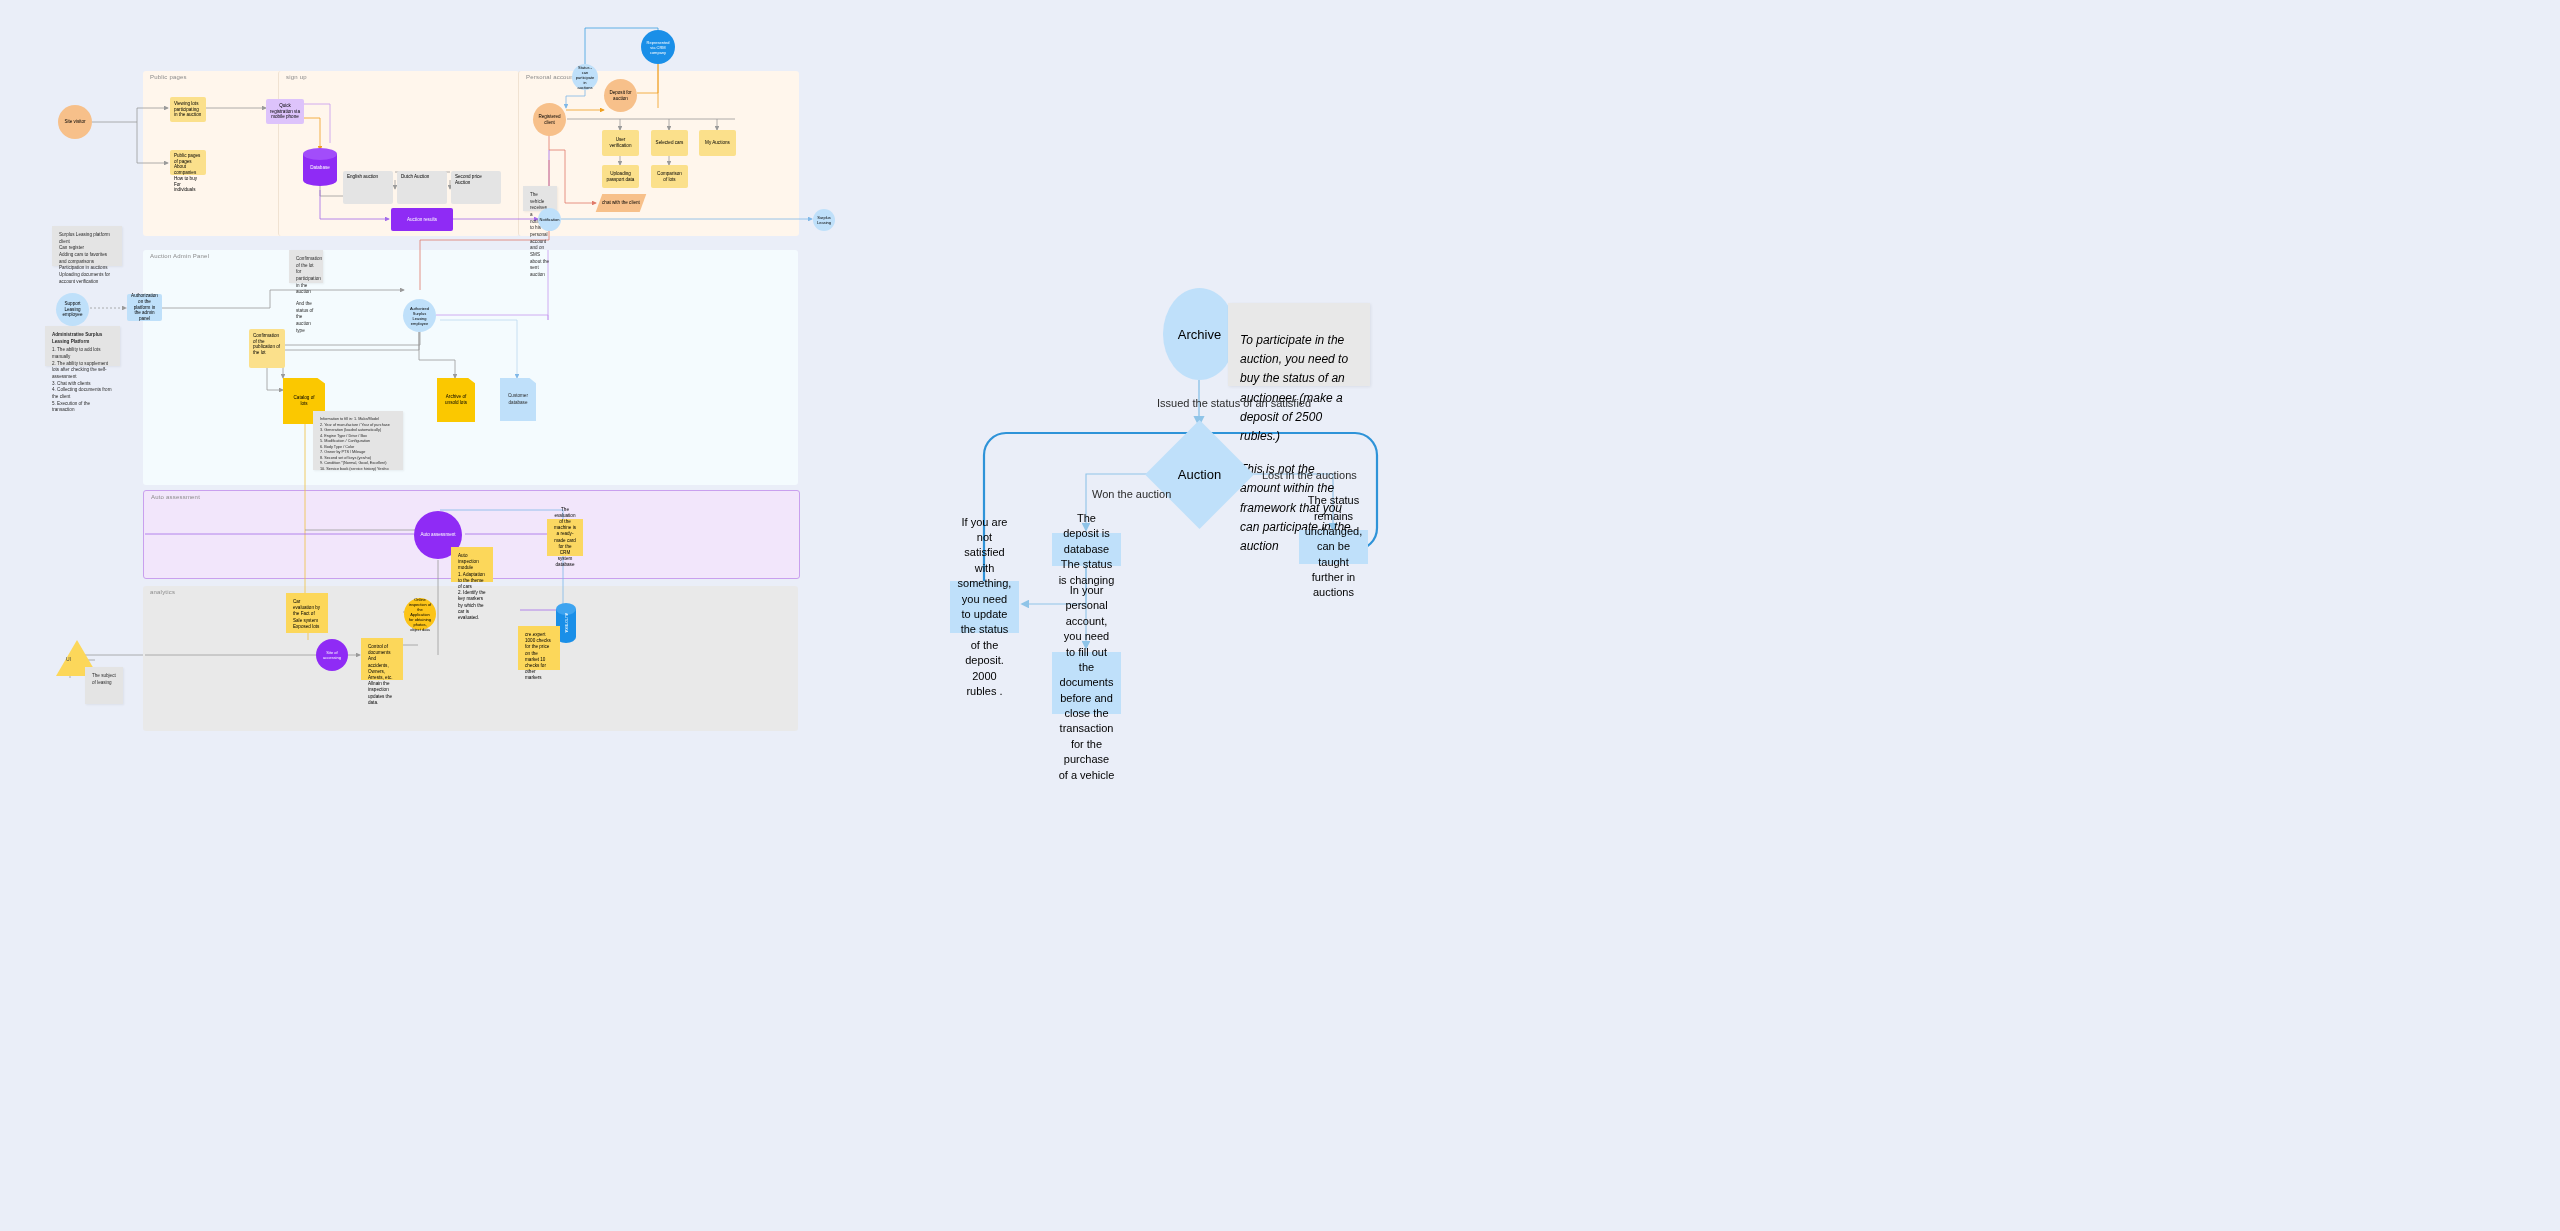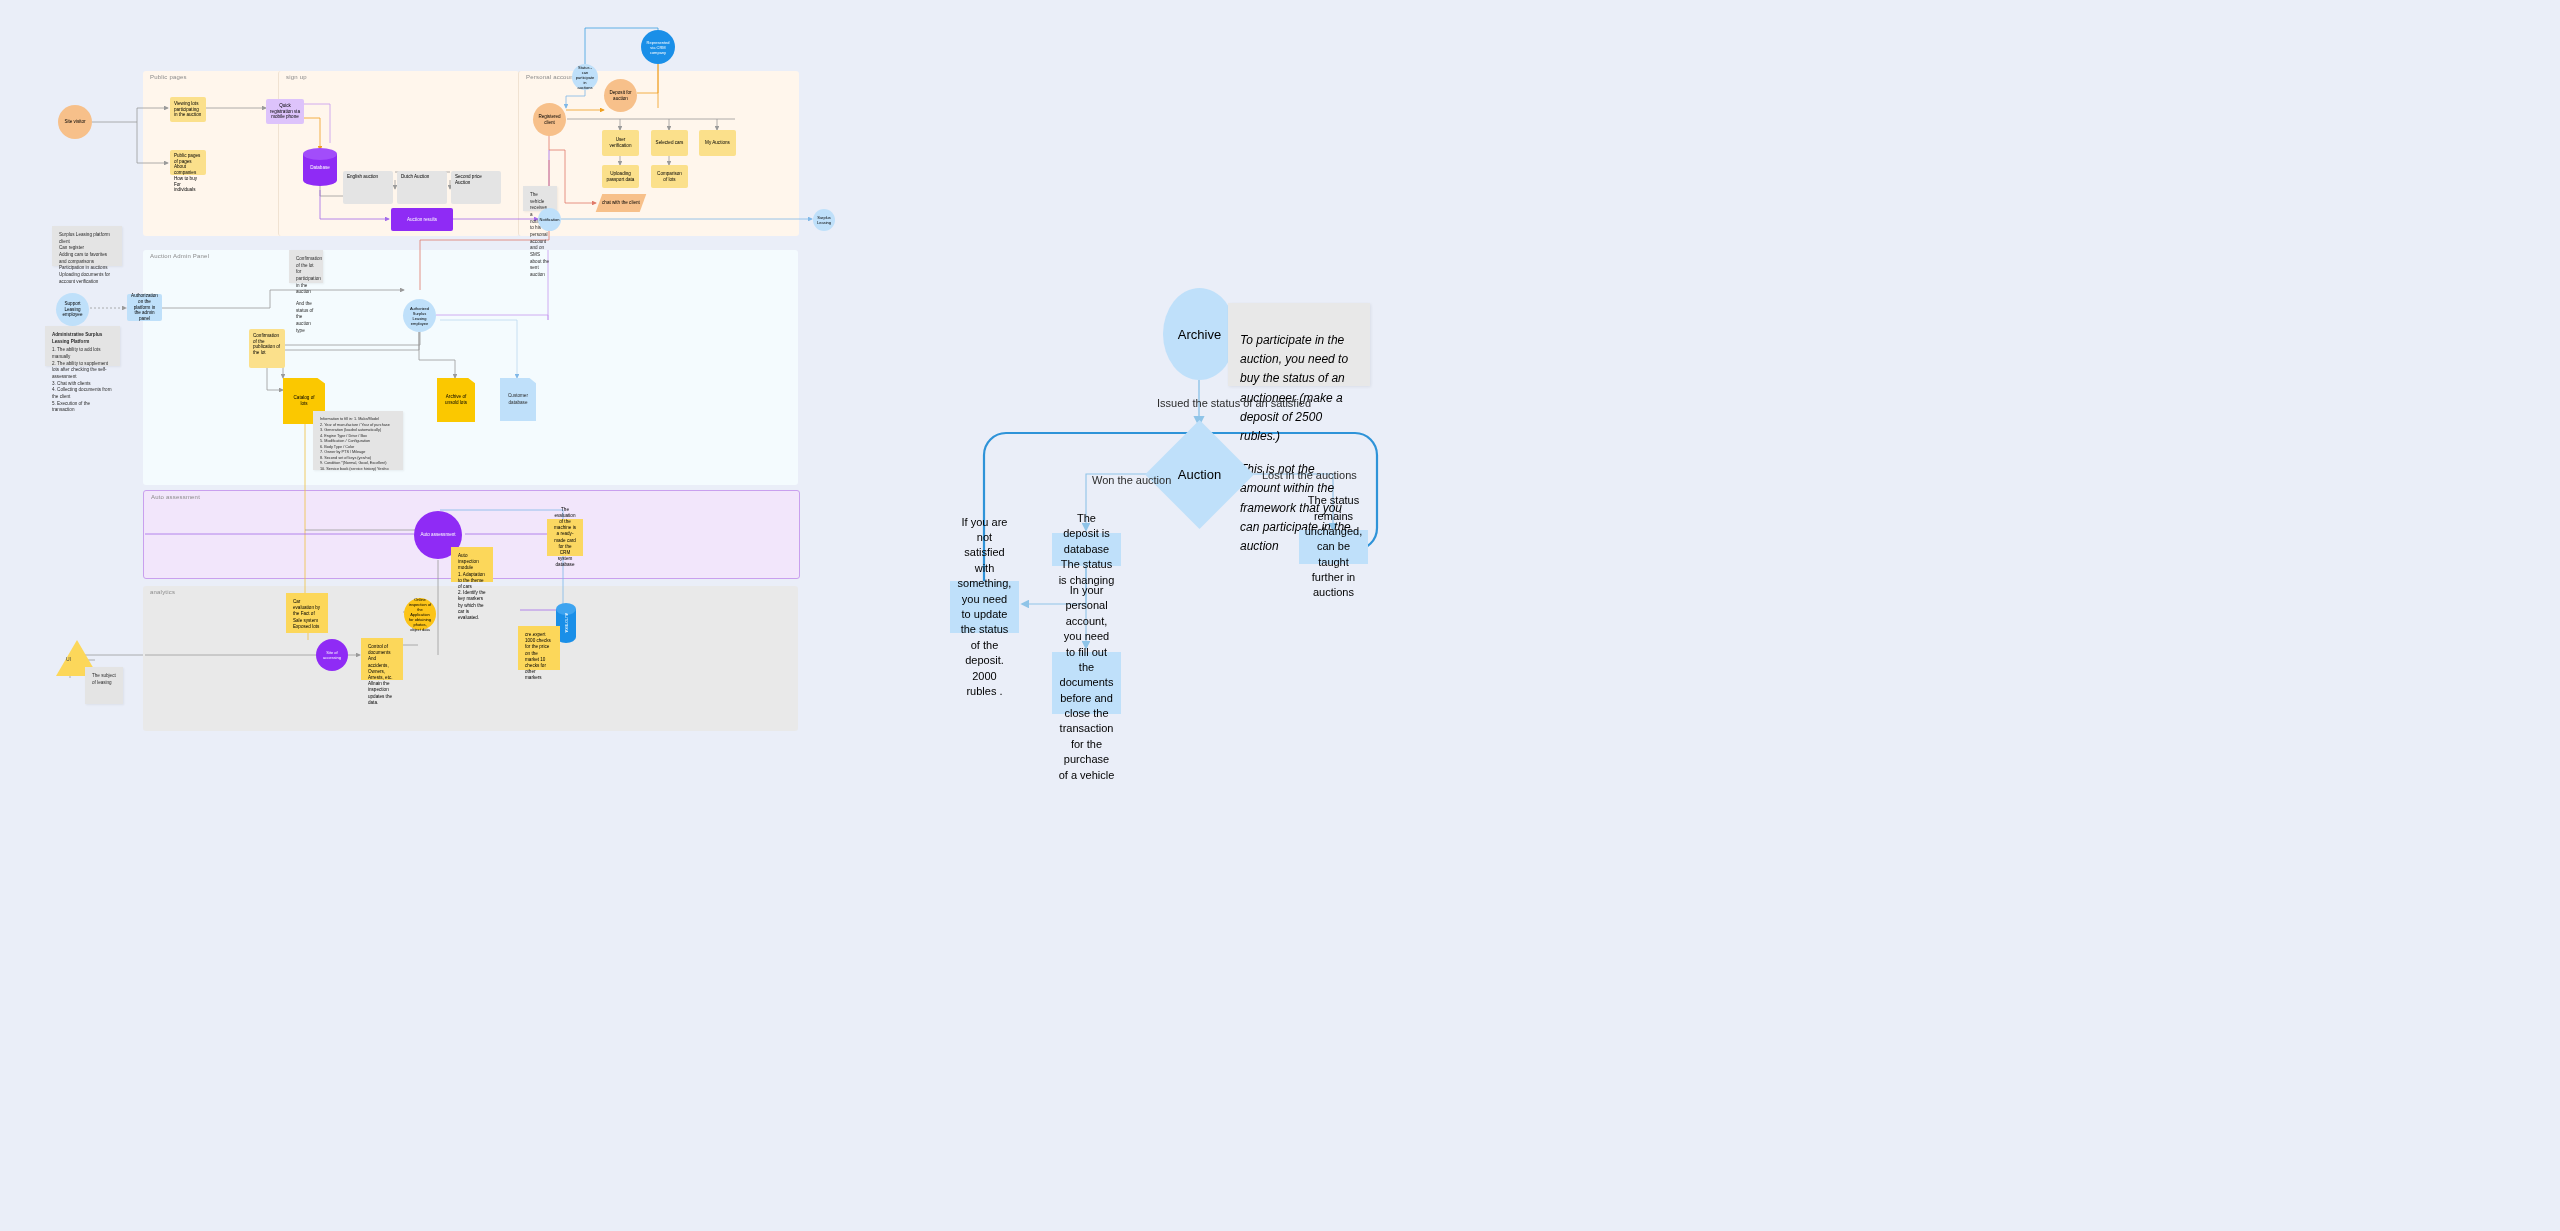--- a/index.html
+++ b/index.html
@@ -431,21 +431,21 @@
     <p>To participate in the auction, you need to buy the status of an auctioneer (make a deposit of 2500 rubles.)</p>
     <p>This is not the amount within the framework that you can participate in the auction</p>
   </div>
 
   <span class="edge-lbl fs11" style="left:1157px;top:397px;">Issued the status of an satisfied</span>
 
   <div class="rf-diamond" style="left:1161px;top:436px;width:77px;height:77px;">
     <span class="lbl fs13">Auction</span>
   </div>
 
-  <span class="edge-lbl fs11" style="left:1092px;top:474px;">Won the auction</span>
+  <span class="edge-lbl fs11" style="left:1092px;top:488px;">Won the auction</span>
   <span class="edge-lbl fs11" style="left:1262px;top:469px;">Lost in the auctions</span>
 
   <div class="rf-box fs11" style="left:1052px;top:533px;width:69px;height:33px;white-space:pre-line;">
     <span>The deposit is database
 The status is changing</span>
   </div>
 
   <div class="rf-box fs11" style="left:1299px;top:530px;width:69px;height:34px;">
     <span>The status remains unchanged, can be taught further in auctions</span>
   </div>

